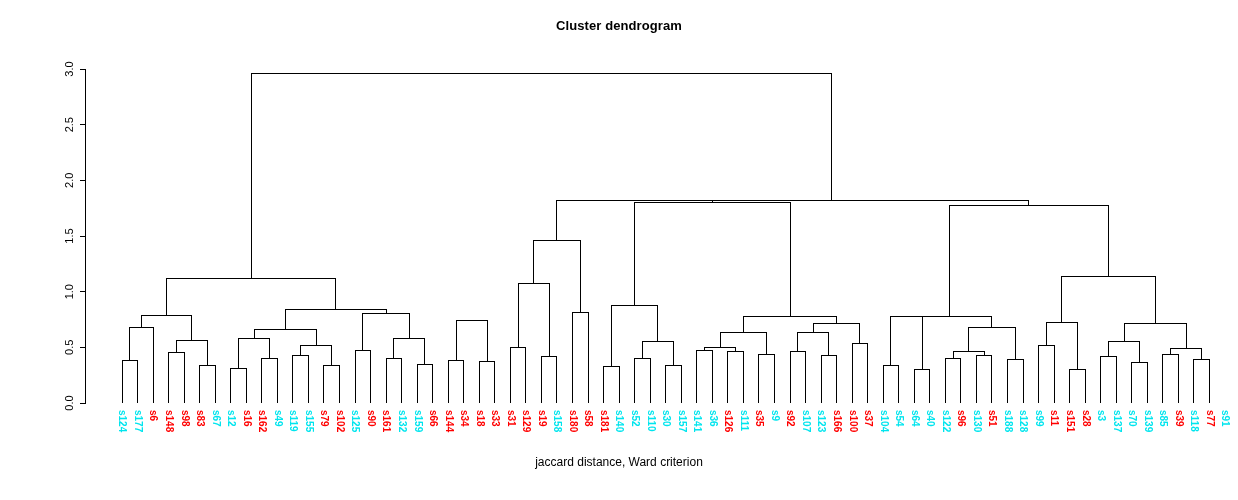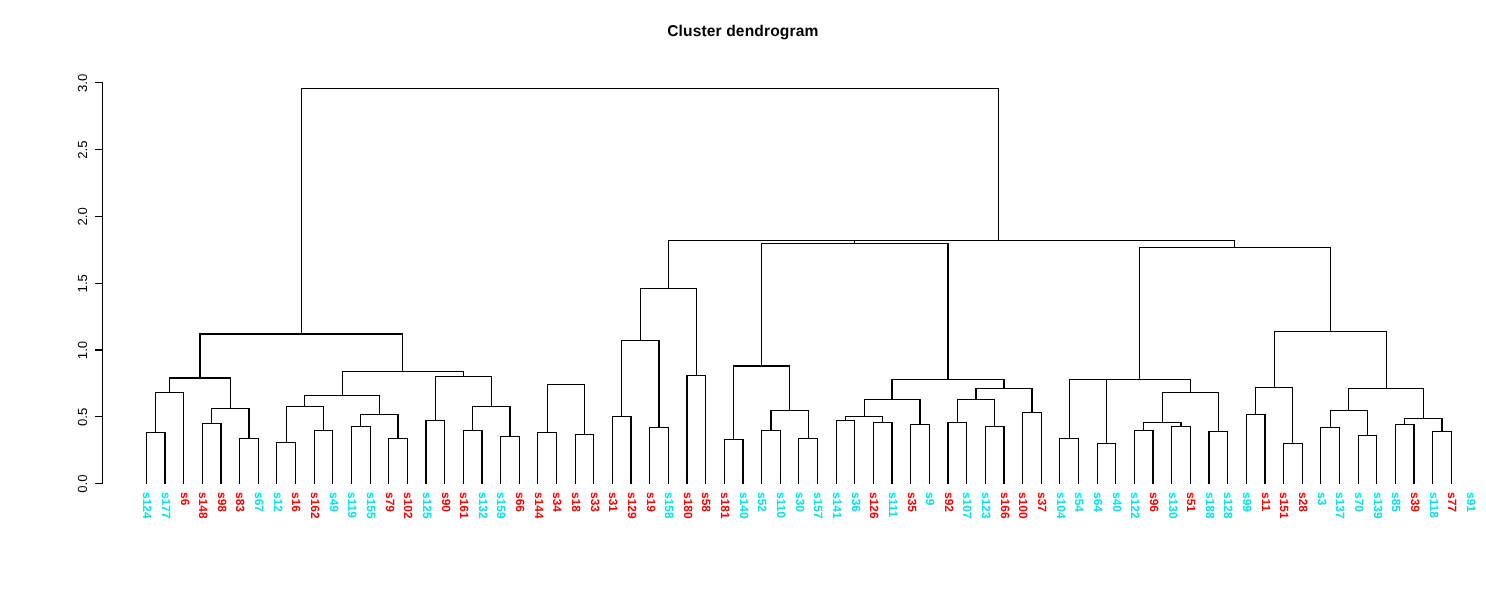--- a/index.html
+++ b/index.html
@@ -196,14 +196,15 @@
         <text x="1131.7887323943662" y="410" class="leaf-label" fill="#00e5ee" text-anchor="start" dominant-baseline="middle" transform="rotate(90 1131.7887323943662 410)">s70</text>
         <text x="1147.323943661972" y="410" class="leaf-label" fill="#00e5ee" text-anchor="start" dominant-baseline="middle" transform="rotate(90 1147.323943661972 410)">s139</text>
         <text x="1162.8591549295775" y="410" class="leaf-label" fill="#00e5ee" text-anchor="start" dominant-baseline="middle" transform="rotate(90 1162.8591549295775 410)">s85</text>
         <text x="1178.3943661971832" y="410" class="leaf-label" fill="#ff0000" text-anchor="start" dominant-baseline="middle" transform="rotate(90 1178.3943661971832 410)">s39</text>
         <text x="1193.9295774647887" y="410" class="leaf-label" fill="#00e5ee" text-anchor="start" dominant-baseline="middle" transform="rotate(90 1193.9295774647887 410)">s118</text>
         <text x="1209.4647887323945" y="410" class="leaf-label" fill="#ff0000" text-anchor="start" dominant-baseline="middle" transform="rotate(90 1209.4647887323945 410)">s77</text>
         <text x="1225" y="410" class="leaf-label" fill="#00e5ee" text-anchor="start" dominant-baseline="middle" transform="rotate(90 1225 410)">s91</text>
       </g>
   </svg>
 
+  <div id="x-axis-label">jaccard distance, Ward criterion</div>
 
 </div>
 
 </body></html>

